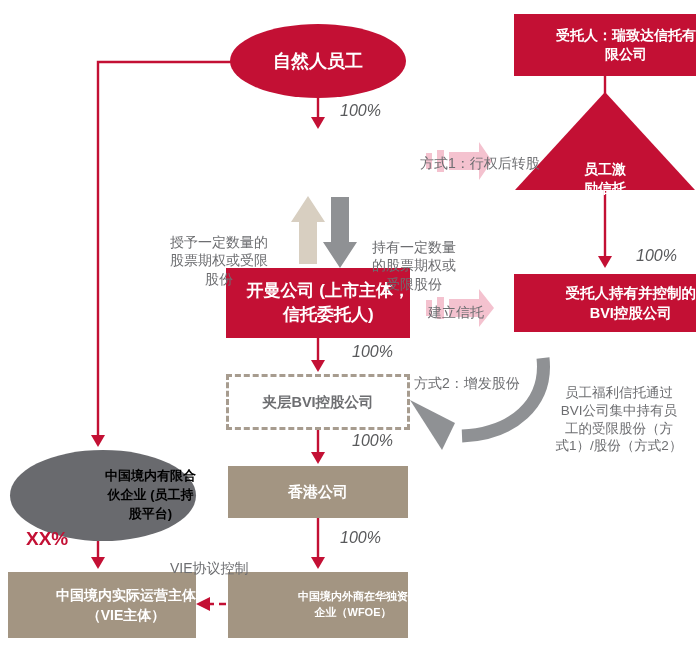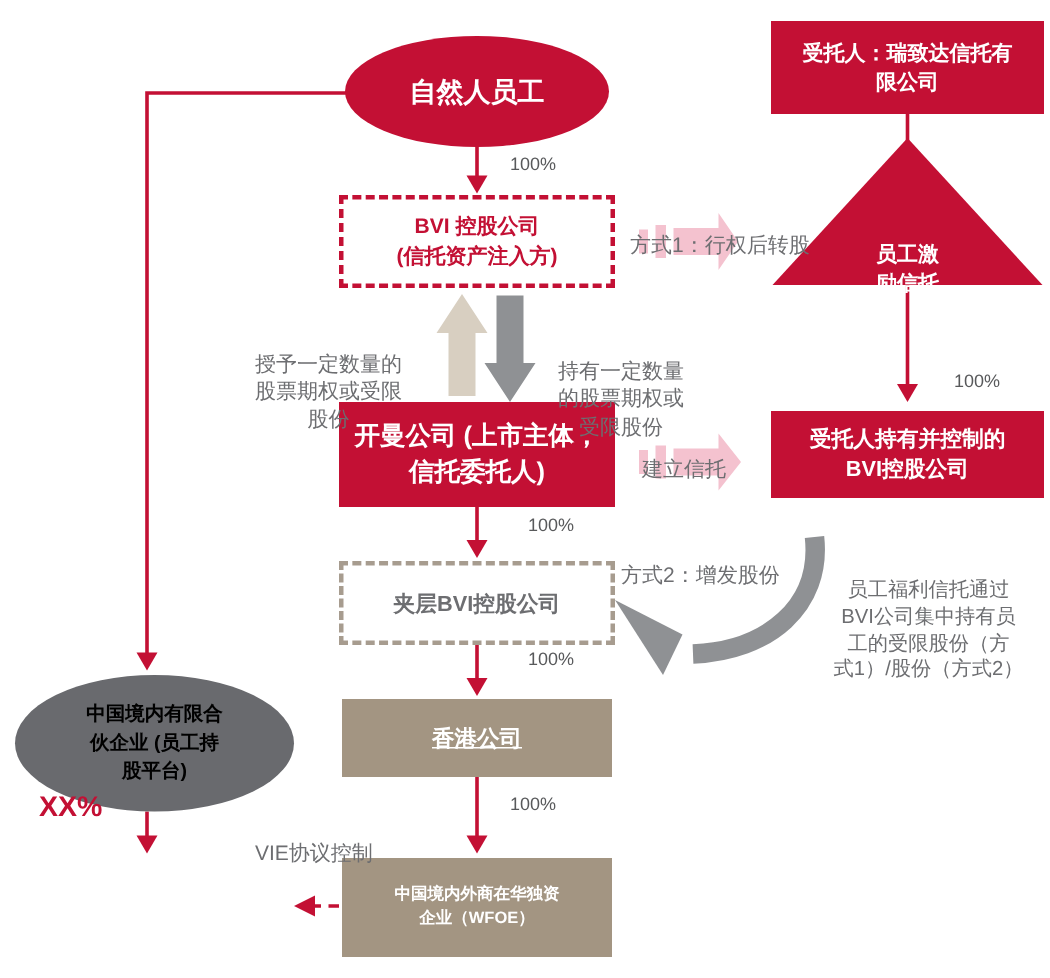--- a/index.html
+++ b/index.html
@@ -3,29 +3,29 @@
 <meta charset="utf-8">
 <style>
   html,body{margin:0;padding:0;background:#fff;}
   #canvas{
     position:relative;width:700px;height:652px;background:#fff;overflow:hidden;
     font-family:"Liberation Sans","DejaVu Sans",sans-serif;
   }
   #wires{position:absolute;left:0;top:0;width:700px;height:652px;z-index:1;}
   .node{position:absolute;z-index:2;display:flex;align-items:center;justify-content:center;
         text-align:center;box-sizing:border-box;}
-  .multiline{white-space:pre-line;}
+  .multiline{white-space:pre-line;justify-content:flex-end;}
   .red-solid{background:var(--crimson);color:#fff;font-weight:bold;}
   .tan-solid{background:var(--tan);color:#fff;font-weight:bold;}
   .gray-ellipse{background:var(--darkgray);color:#000000;font-weight:bold;border-radius:50%;}
   .red-ellipse{background:var(--crimson);color:#fff;font-weight:bold;border-radius:50%;}
   .red-dashed{background:#fff;border:3px dashed var(--crimson);color:var(--crimson);font-weight:bold;}
   .gray-dashed{background:#fff;border:3px dashed var(--dashgray);color:var(--textgray);font-weight:bold;align-items:center;}
   .lbl{position:absolute;z-index:3;color:var(--textgray);font-size:14px;line-height:1.32;margin-top:35px;}
-  .pct{position:absolute;z-index:3;color:var(--labelgray);font-size:12px;}
+  .pct{position:absolute;z-index:3;color:var(--labelgray);font-size:16px;font-style:italic;}
   .tri-label{position:absolute;z-index:3;color:#fff;font-weight:bold;font-size:14px;
              text-align:center;line-height:1.35;}
   .xx{position:absolute;z-index:3;color:var(--crimson);font-weight:bold;font-size:19px;}
   
   .ln{stroke:var(--crimson);stroke-width:2.4;fill:none;}
   .ln-dash{stroke:var(--crimson);stroke-width:2.4;fill:none;stroke-dasharray:7 5;}
   .ah{fill:var(--crimson);stroke:none;}
   .blk-pink{fill:var(--pink);stroke:none;}
   .blk-beige{fill:var(--beige);stroke:none;}
   .blk-gray{fill:var(--arrowgray);stroke:none;}
@@ -91,24 +91,20 @@
 
   <div class="node red-ellipse" style="left:230px;top:24px;width:176px;height:74px;font-size:18px;">
     <span>自然人员工</span>
   </div>
 
   <div class="node red-solid multiline" style="left:514px;top:14px;width:182px;height:62px;font-size:14px;line-height:1.35;">
     <span class="multiline">受托人：瑞致达信托有
 限公司</span>
   </div>
 
-  <div class="node red-dashed multiline" style="left:226px;top:130px;width:184px;height:62px;font-size:14px;line-height:1.4;">
-    <span class="multiline">BVI 控股公司
-(信托资产注入方)</span>
-  </div>
 
   <div class="tri-label multiline" style="left:555px;top:141px;width:100px;">
     <span class="multiline">员工激
 励信托</span>
   </div>
 
   <div class="node red-solid multiline" style="left:226px;top:268px;width:184px;height:70px;font-size:17px;line-height:1.4;">
     <span class="multiline">开曼公司 (上市主体，
 信托委托人)</span>
   </div>
@@ -121,24 +117,28 @@
   <div class="node gray-dashed" style="left:226px;top:374px;width:184px;height:56px;font-size:14.5px;">
     <span>夹层BVI控股公司</span>
   </div>
 
   <div class="node gray-ellipse multiline" style="left:10px;top:450px;width:186px;height:91px;font-size:13px;line-height:1.45;">
     <span class="multiline">中国境内有限合
 伙企业 (员工持
 股平台)</span>
   </div>
 
-  <div class="node tan-solid" style="left:228px;top:466px;width:180px;height:52px;font-size:15px;text-decoration:underline;">
+  <div class="node tan-solid" style="left:228px;top:466px;width:180px;height:52px;font-size:15px;">
     <span>香港公司</span>
   </div>
 
+  <div class="node tan-solid multiline" style="left:8px;top:572px;width:188px;height:66px;font-size:14px;line-height:1.45;">
+    <span class="multiline">中国境内实际运营主体
+（VIE主体）</span>
+  </div>
 
   <div class="node tan-solid multiline" style="left:228px;top:572px;width:180px;height:66px;font-size:11px;line-height:1.45;">
     <span class="multiline">中国境内外商在华独资
 企业（WFOE）</span>
   </div>
 
   <div class="pct" style="left:340px;top:102px;">100%</div>
   <div class="pct" style="left:636px;top:247px;">100%</div>
   <div class="pct" style="left:352px;top:343px;">100%</div>
   <div class="pct" style="left:352px;top:432px;">100%</div>

